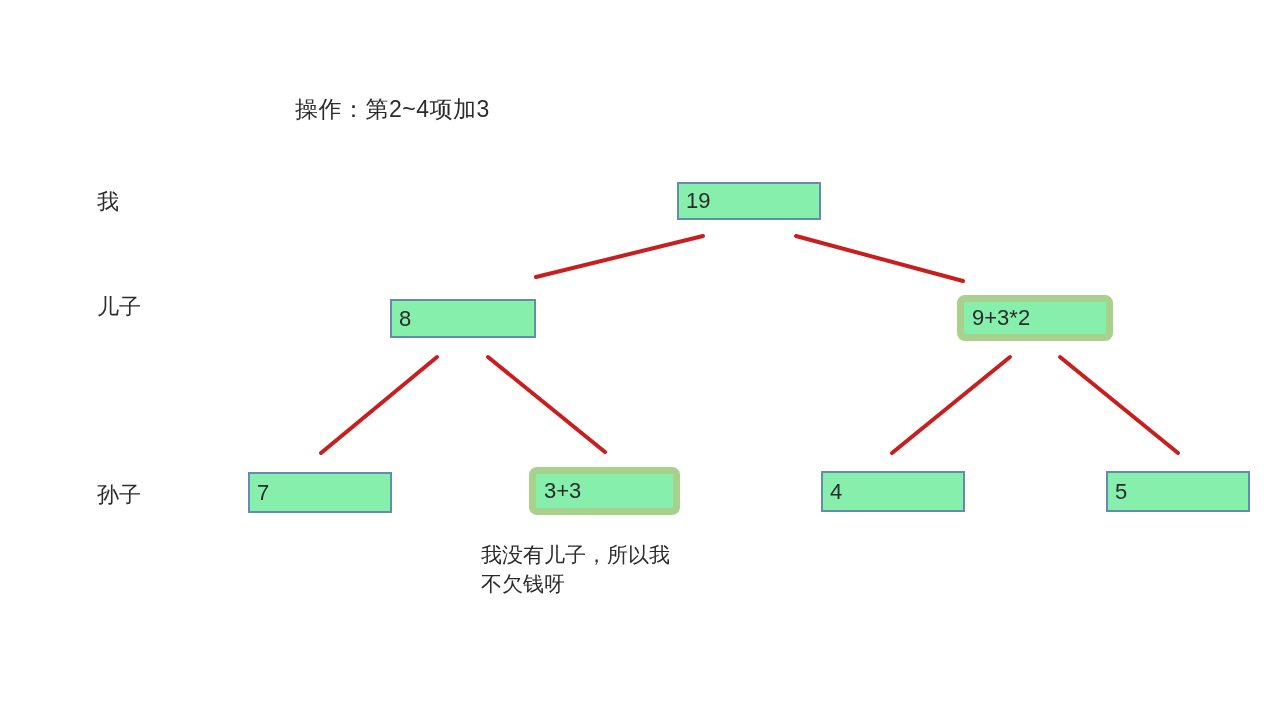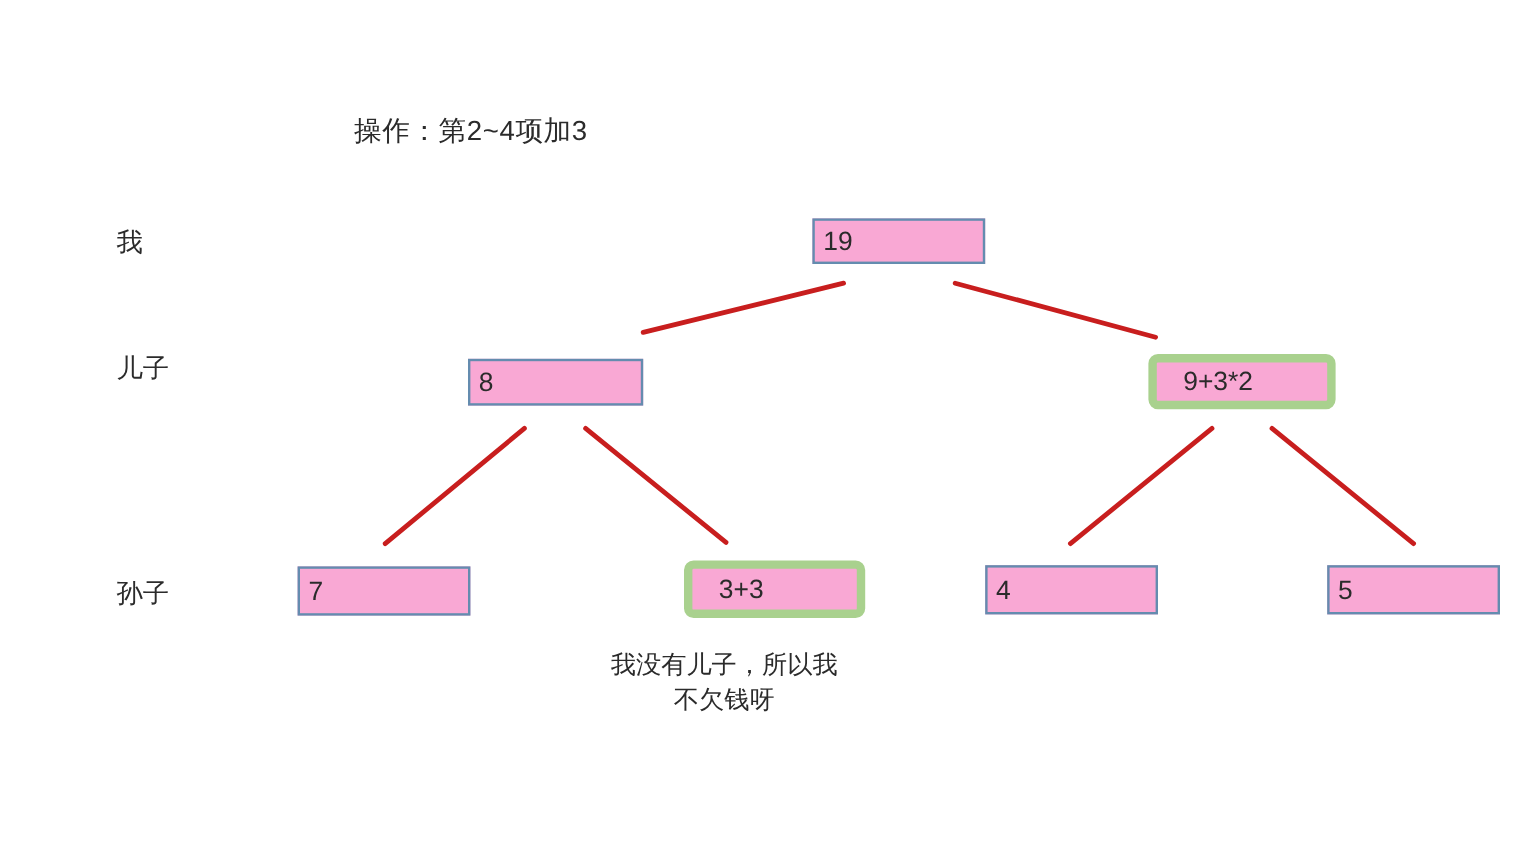--- a/index.html
+++ b/index.html
@@ -46,46 +46,46 @@
     font-size: 22px;
     white-space: nowrap;
   }
   .row-label.me   { top: 187px; }
   .row-label.son  { top: 292px; }
   .row-label.gson { top: 480px; text-align: center; }
   .node {
     position: absolute;
     display: flex;
     align-items: center;
-    background: #f9a8d4;
+    background: #86efac;
     border: 2px solid var(--box-border-blue);
     font-size: 22px;
     padding-left: 7px;
     white-space: nowrap;
   }
   .node.highlight {
     border: 7px solid var(--highlight-green);
     border-radius: 8px;
-    padding-left: 22px;
+    padding-left: 8px;
   }
   .node.root  { left: 677px;  top: 182px; width: 144px; height: 38px; }
   .node.son-l { left: 390px;  top: 299px; width: 146px; height: 39px; }
   .node.son-r { left: 957px;  top: 295px; width: 156px; height: 46px; }
   .node.g1    { left: 248px;  top: 472px; width: 144px; height: 41px; }
-  .node.g2    { left: 529px;  top: 467px; width: 151px; height: 48px; margin-left: 41px; }
+  .node.g2    { left: 529px;  top: 467px; width: 151px; height: 48px; }
   .node.g3    { left: 821px;  top: 471px; width: 144px; height: 41px; }
   .node.g4    { left: 1106px; top: 471px; width: 144px; height: 41px; }
   .annotation {
     position: absolute;
     font-size: 21px;
     line-height: 29px;
     white-space: pre-line;
   }
   .annotation.owe     { left: 978px; top: 227px; }
-  .annotation.no-sons { left: 509px; top: 540px; text-align: center; }
+  .annotation.no-sons { left: 481px; top: 540px; }
 </style>
 </head>
 <body>
 
 <div class="canvas">
 
   <svg class="edges" viewBox="0 0 1280 720" xmlns="http://www.w3.org/2000/svg">
     <line x1="703" y1="236" x2="536" y2="277"></line>
     <line x1="796" y1="236" x2="963" y2="281"></line>
     <line x1="437" y1="357" x2="321" y2="453"></line>

